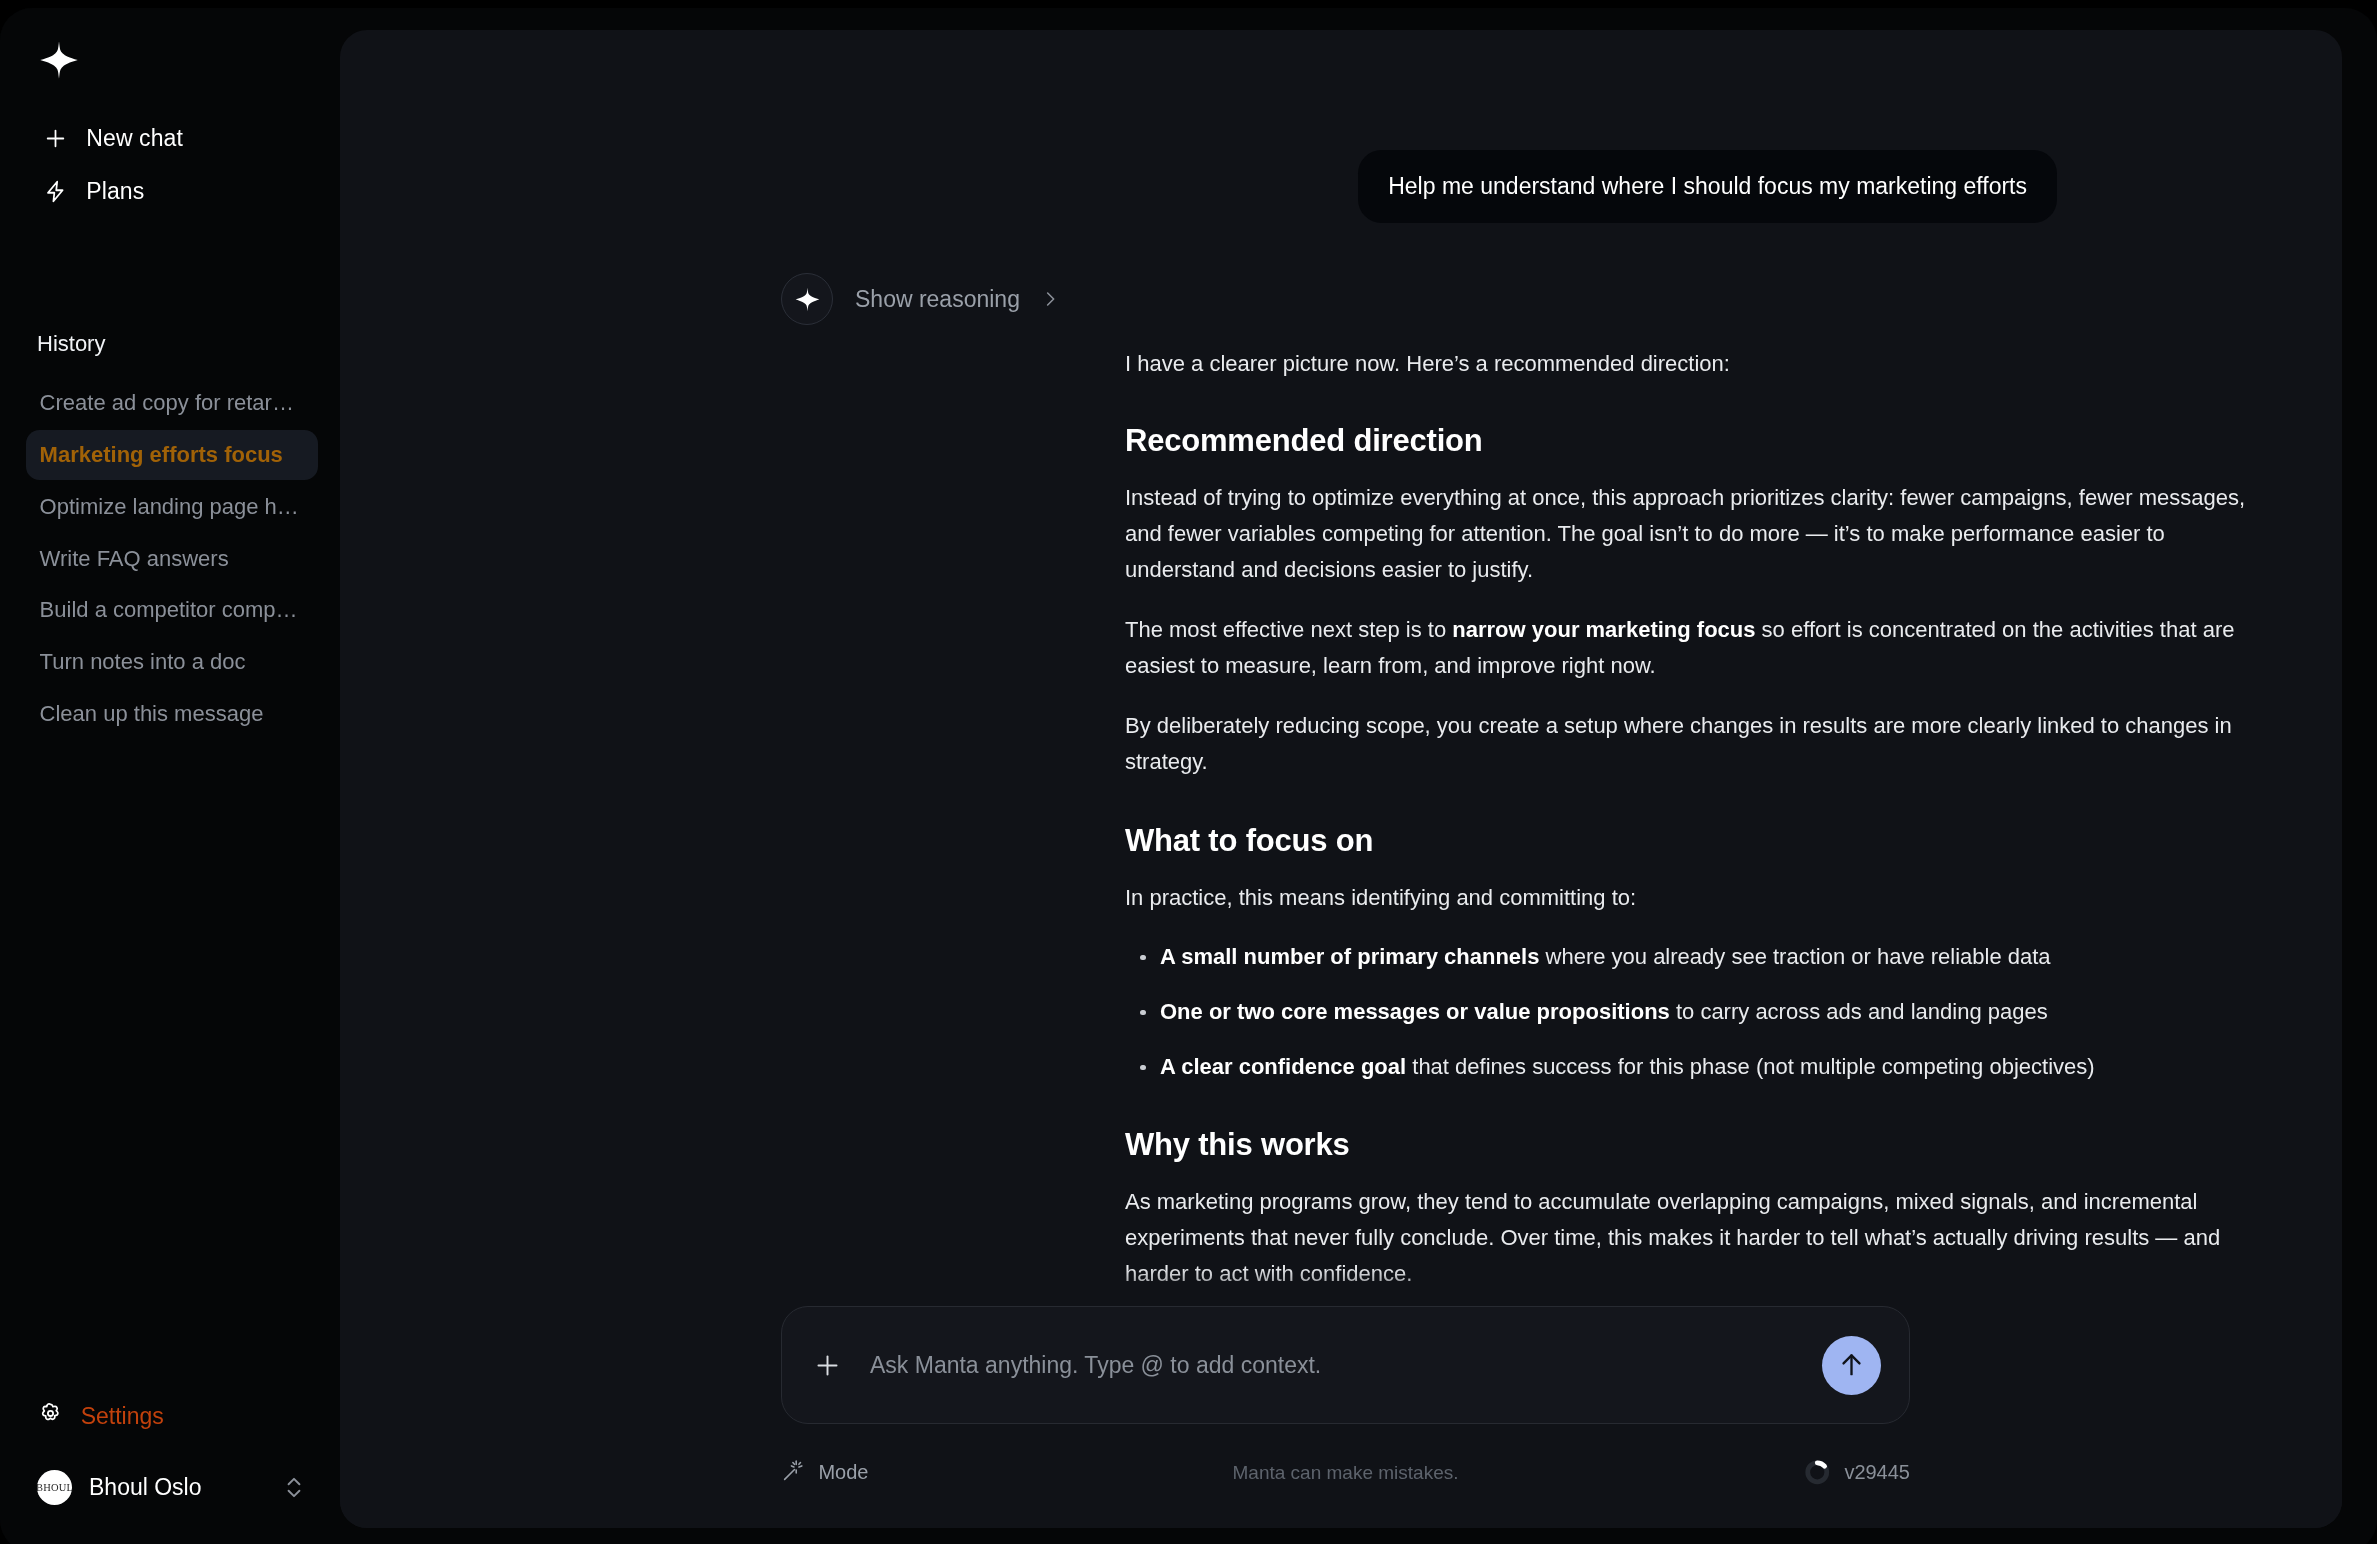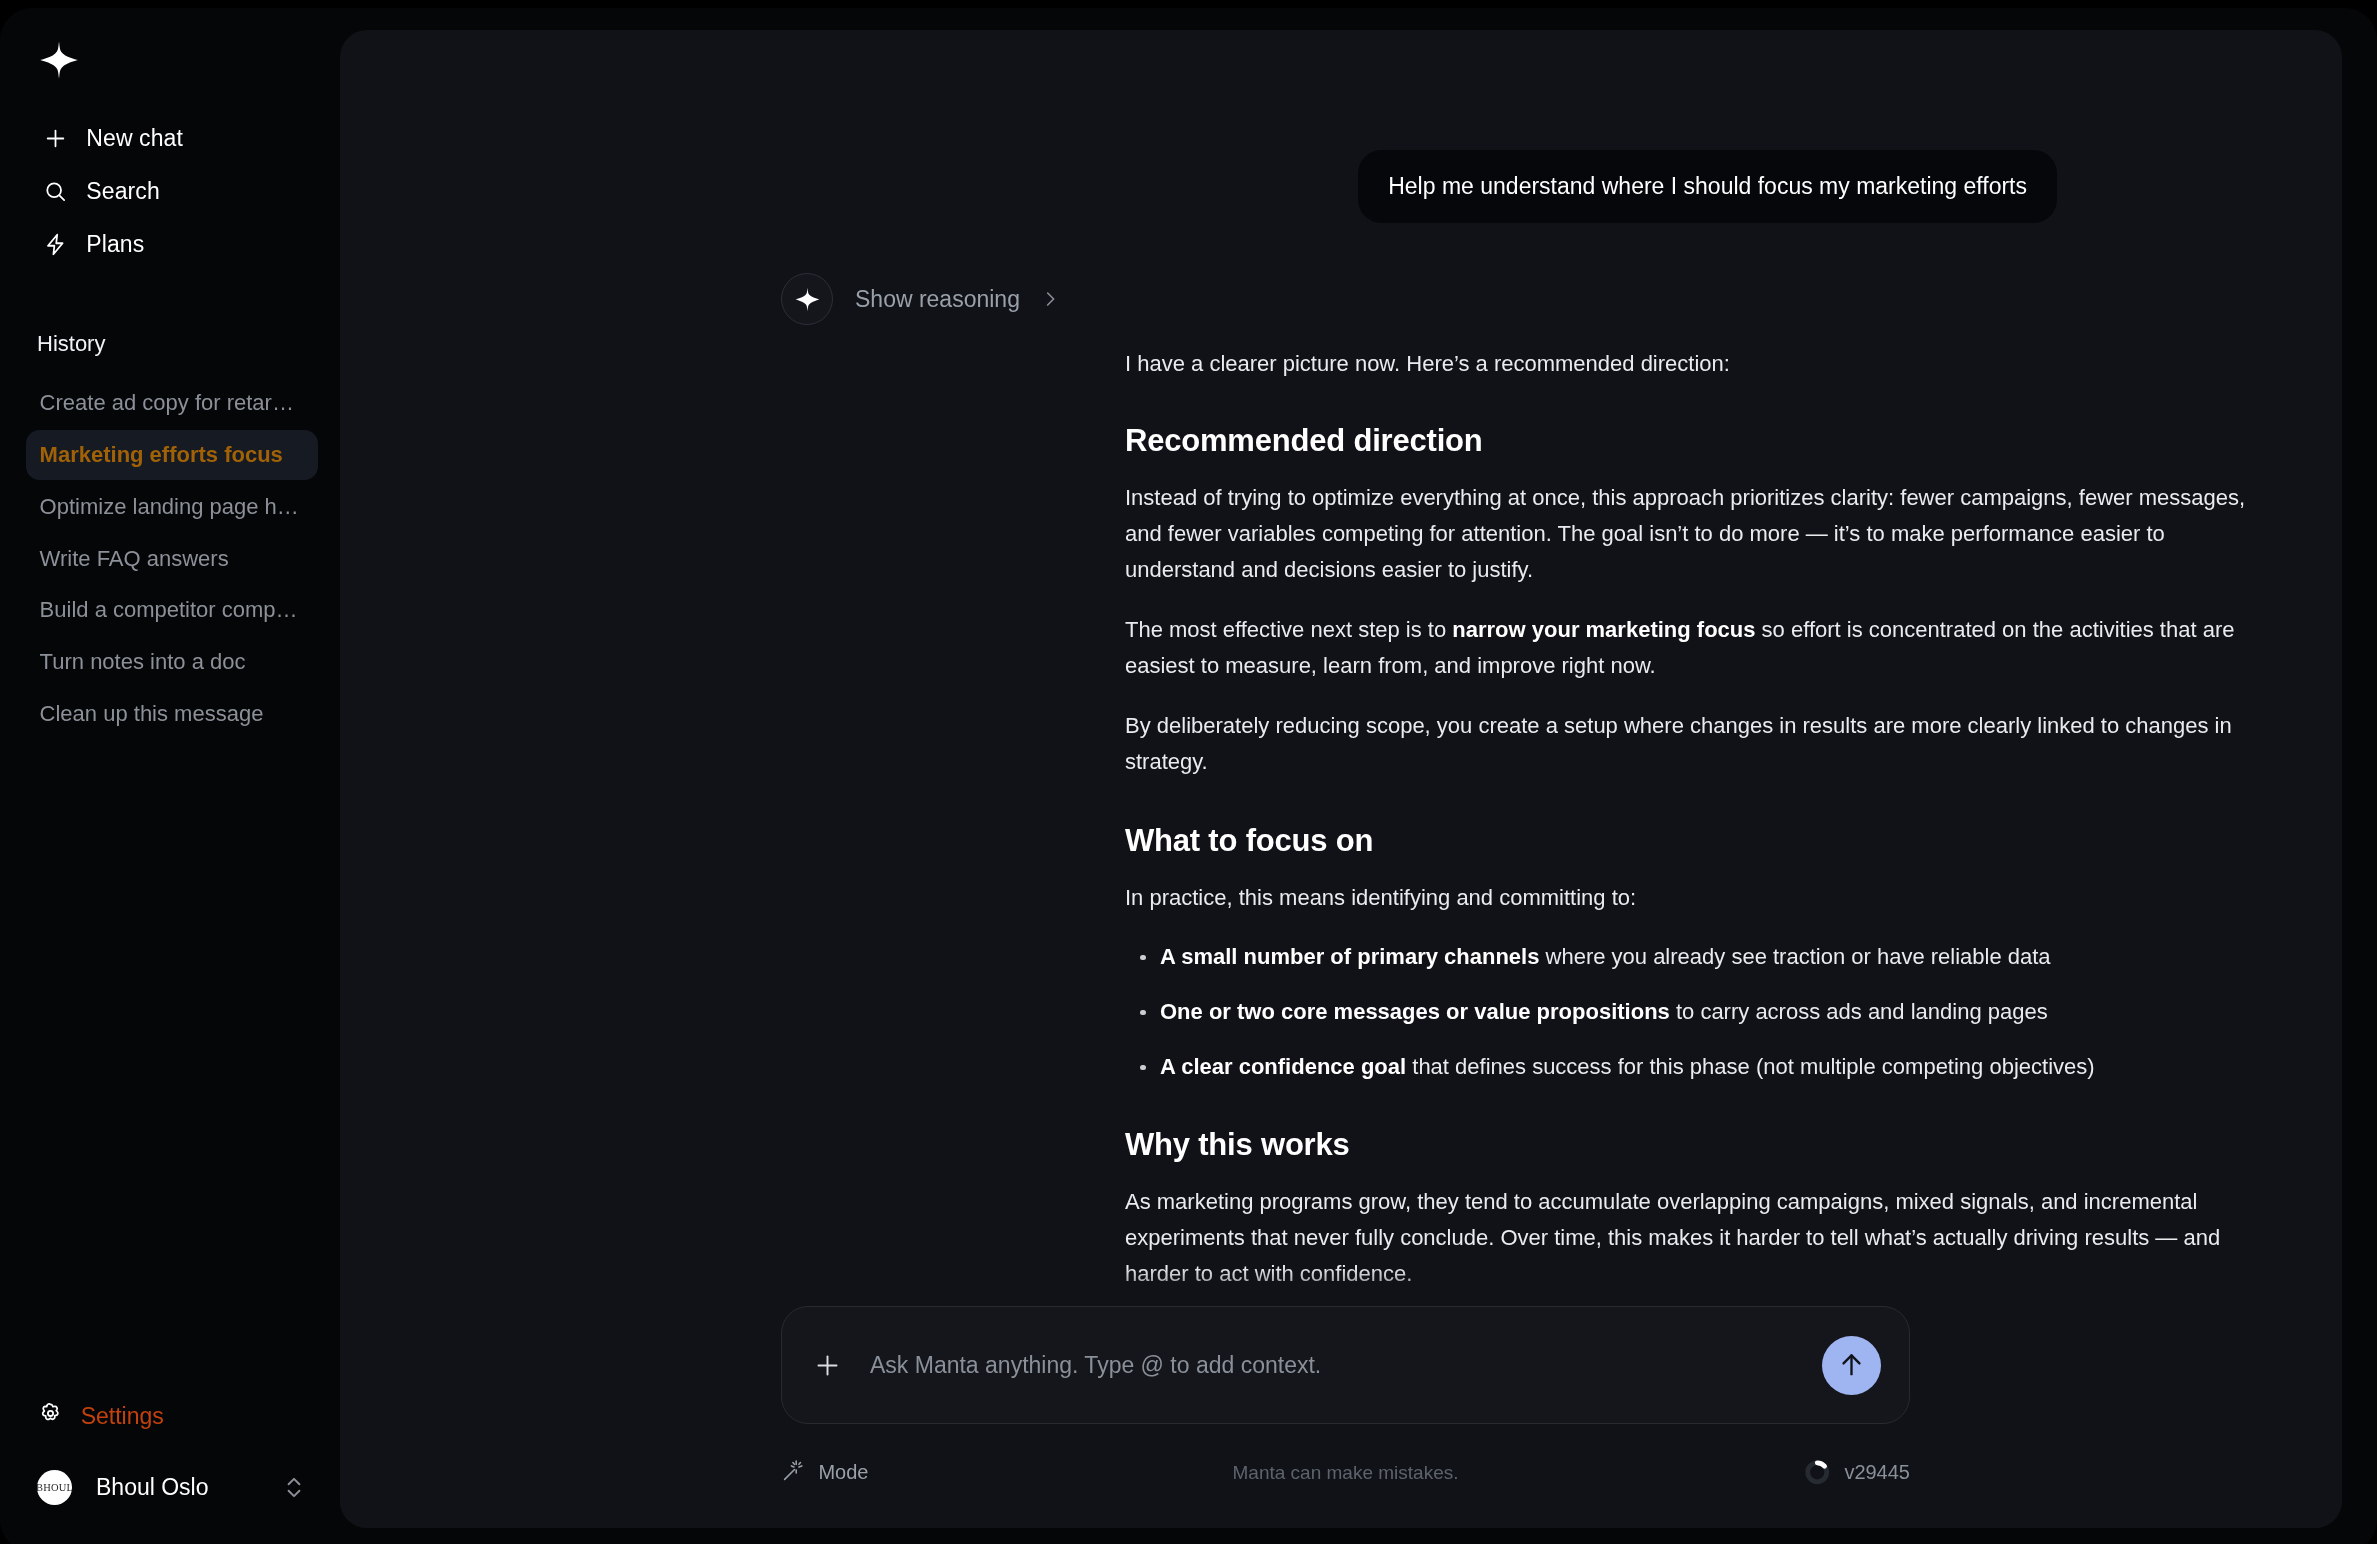--- a/index.html
+++ b/index.html
@@ -103,21 +103,21 @@
     height: 53px;
     margin: 0 26px 16px 26px;
     padding: 0 12.4px;
     border-radius: 12.4px;
     color: #c2410c;
     font-size: 23px;
   }
   .user-row {
     display: flex;
     align-items: center;
-    gap: 24px;
+    gap: 17px;
     height: 57px;
     margin: 0 26px;
     padding: 0 11px;
     border-radius: 12.4px;
   }
   .avatar {
     width: 35px; height: 35px;
     border-radius: 50%;
     background: #ffffff;
     color: #2a2a2a;
@@ -323,29 +323,20 @@
       <div class="nav-item">
         <span class="nav-icon">
           <svg width="25" height="25" viewBox="0 0 24 24" fill="none" stroke="#ffffff" stroke-width="1.7" stroke-linecap="round">
             <line x1="12" y1="4.5" x2="12" y2="19.5"></line>
               <line x1="4.5" y1="12" x2="19.5" y2="12"></line>
           </svg>
         </span>
         <span class="nav-label">New chat</span>
       </div>
 
-      <div class="nav-item">
-        <span class="nav-icon">
-          <svg width="25" height="25" viewBox="0 0 24 24" fill="none" stroke="#ffffff" stroke-width="1.7" stroke-linecap="round">
-            <circle cx="10.7" cy="10.7" r="6.6"></circle>
-              <line x1="15.7" y1="15.7" x2="20.3" y2="20.3"></line>
-          </svg>
-        </span>
-        <span class="nav-label">Search</span>
-      </div>
 
       <div class="nav-item">
         <span class="nav-icon">
           <svg width="25" height="25" viewBox="0 0 24 24" fill="none" stroke="#ffffff" stroke-width="1.7" stroke-linejoin="round" stroke-linecap="round">
             <path d="M13.6 2.6 L4.8 13.2 h6.1 l-0.9 8.2 8.8 -10.6 h-6.1 z"></path>
           </svg>
         </span>
         <span class="nav-label">Plans</span>
       </div>
 

